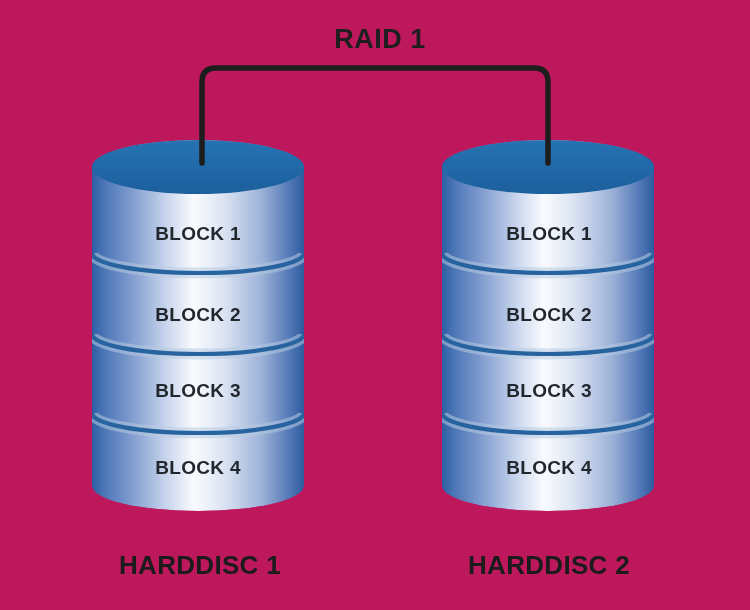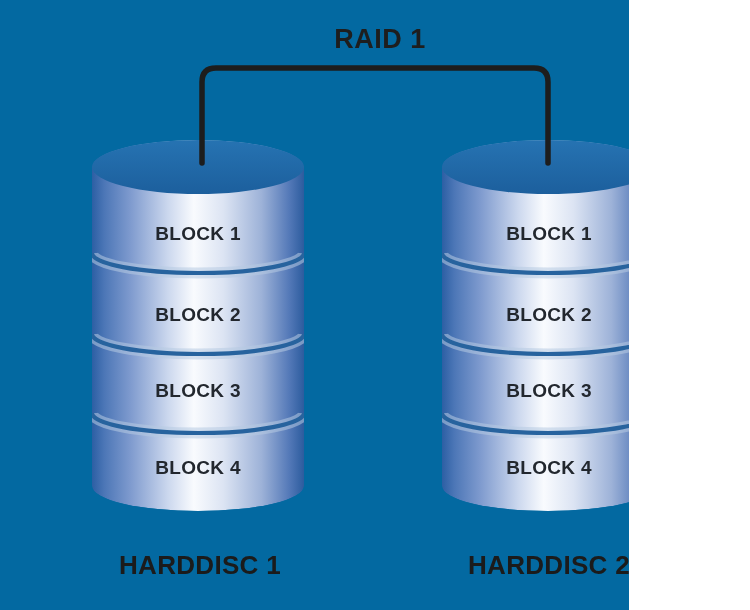--- a/index.html
+++ b/index.html
@@ -1,20 +1,20 @@
 <!DOCTYPE html>
 <html><head>
 <meta charset="utf-8">
 <style>
   html, body { margin: 0; padding: 0; background: #ffffff; }
   .canvas {
     position: relative;
-    width: 629px;
+    width: 750px;
     height: 610px;
-    background: #0369a1;
+    background: #be185d;
     overflow: hidden;
     font-family: "Liberation Sans", sans-serif;
   }
   svg { display: block; }
   text {
     font-family: "Liberation Sans", sans-serif;
     font-weight: bold;
   }
   .title-text { font-size: 27px; letter-spacing: 0.5px; }
   .block-text { font-size: 19px; letter-spacing: 0.3px; }

